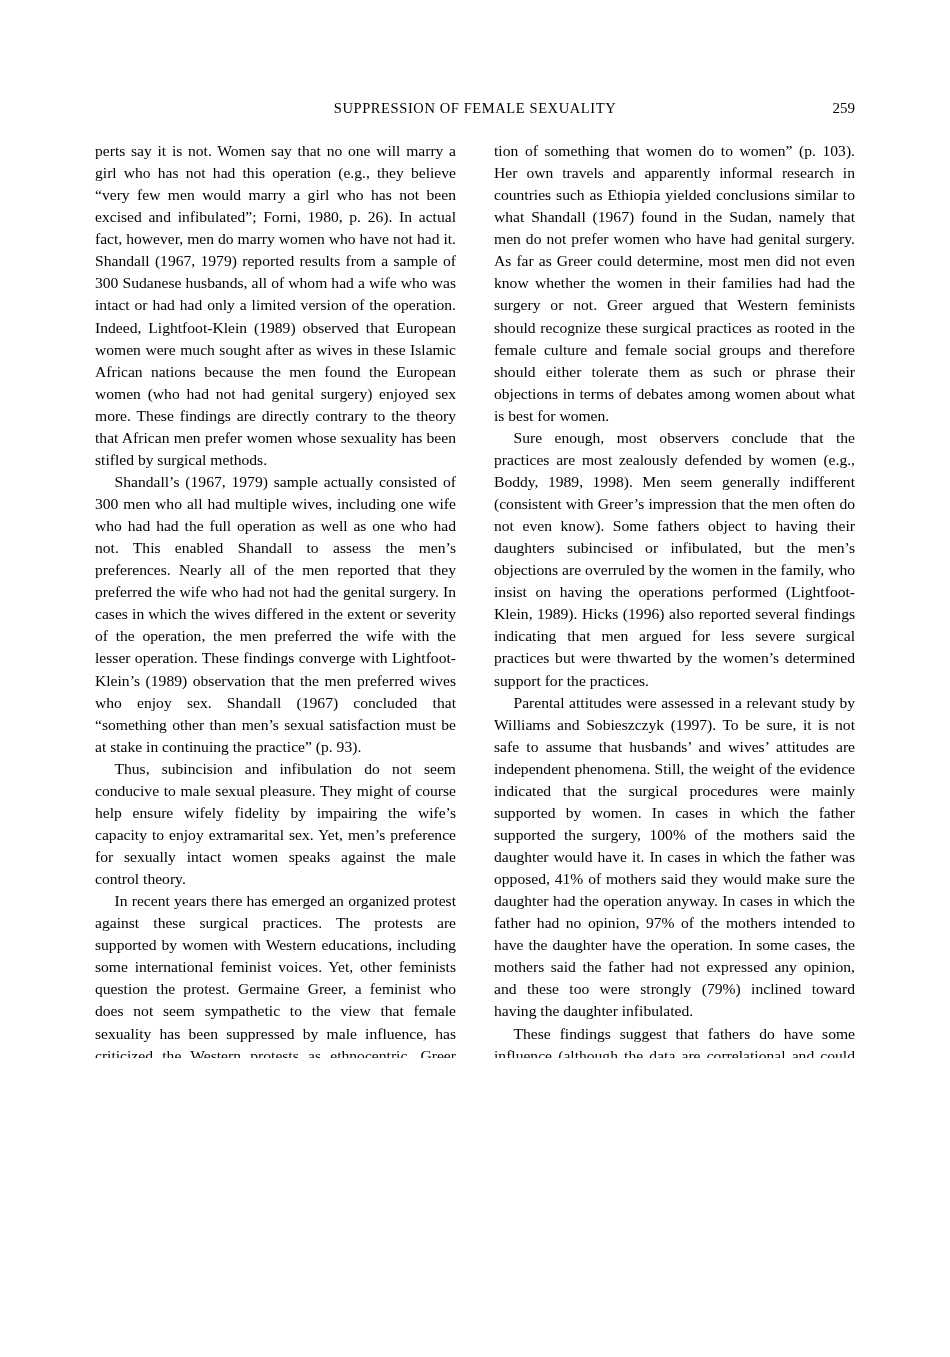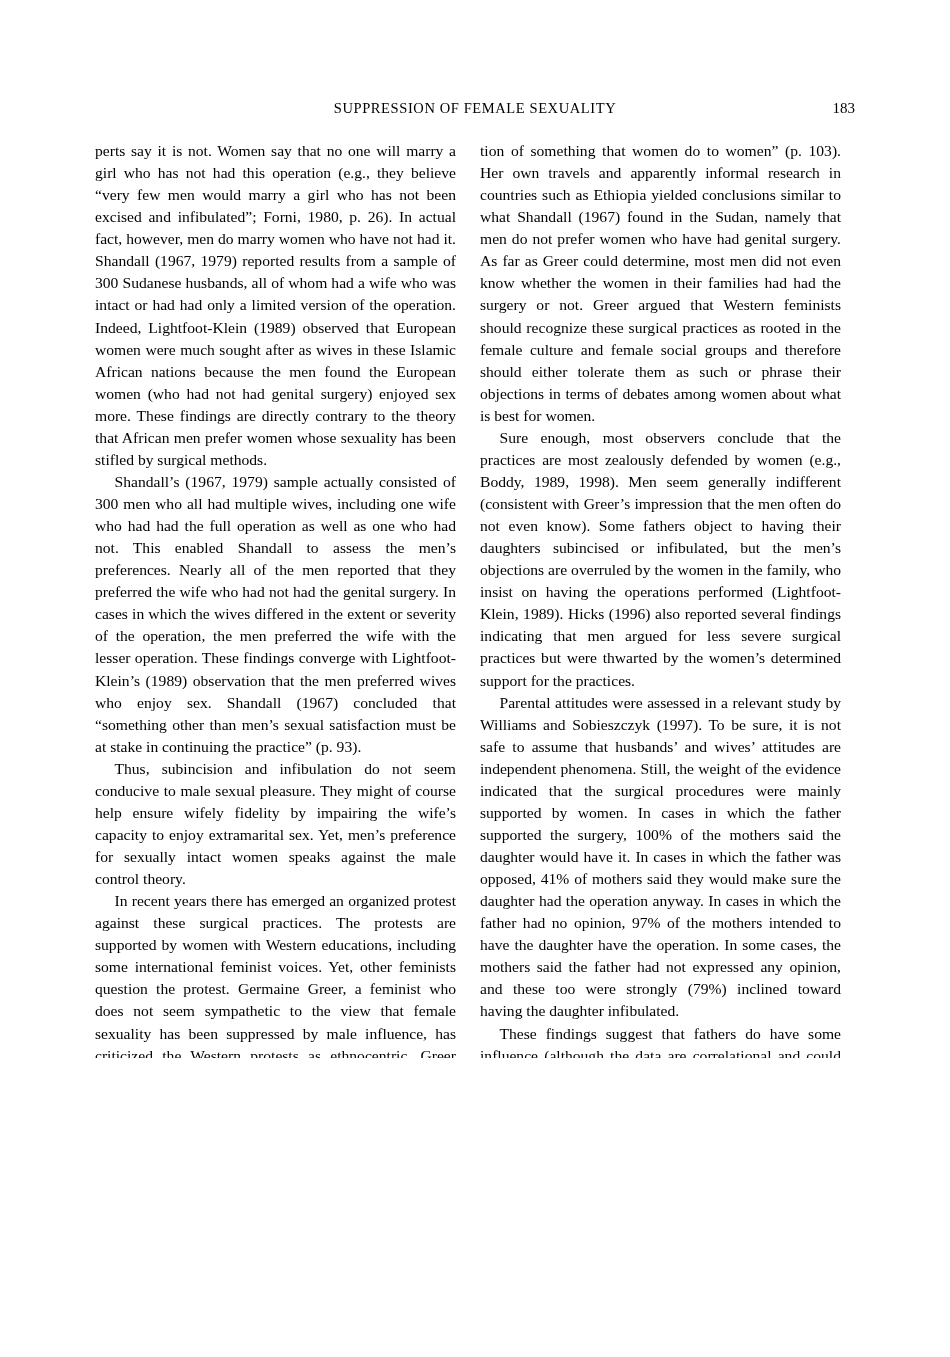--- a/index.html
+++ b/index.html
@@ -40,21 +40,21 @@
     font-size: 15px;
     letter-spacing: 0;
   }
   .columns {
     position: absolute;
     top: 140px;
     left: 95px;
     width: 760px;
     height: 1160px;
     display: flex;
-    gap: 24px;
+    gap: 38px;
   }
   .column {
     width: 361px;
     font-size: 15.6px;
     line-height: 1.415;
     text-align: justify;
     text-justify: inter-word;
     hyphens: manual;
   }
   .column p {
@@ -65,21 +65,21 @@
     text-indent: 0;
   }
 </style>
 </head>
 <body>
 
 <div class="page">
 
   <div class="running-head">
     <span class="rh-title">SUPPRESSION OF FEMALE SEXUALITY</span>
-    <span class="rh-page">183</span>
+    <span class="rh-page">259</span>
   </div>
 
   <div class="columns">
 
     <div class="column">
       <p class="noindent">perts say it is not. Women say that no one will marry a girl who has not had this operation (e.g., they believe “very few men would marry a girl who has not been excised and infibulated”; Forni, 1980, p. 26). In actual fact, however, men do marry women who have not had it. Shandall (1967, 1979) reported results from a sample of 300 Sudanese husbands, all of whom had a wife who was intact or had had only a limited version of the operation. Indeed, Lightfoot-Klein (1989) observed that European women were much sought after as wives in these Islamic African nations because the men found the European women (who had not had genital surgery) enjoyed sex more. These findings are directly contrary to the theory that African men prefer women whose sexuality has been stifled by surgical methods.</p>
       <p>Shandall’s (1967, 1979) sample actually consisted of 300 men who all had multiple wives, including one wife who had had the full operation as well as one who had not. This enabled Shandall to assess the men’s preferences. Nearly all of the men reported that they preferred the wife who had not had the genital surgery. In cases in which the wives differed in the extent or severity of the operation, the men preferred the wife with the lesser operation. These findings converge with Lightfoot-Klein’s (1989) observation that the men preferred wives who enjoy sex. Shandall (1967) concluded that “something other than men’s sexual satisfaction must be at stake in continuing the practice” (p. 93).</p>
       <p>Thus, subincision and infibulation do not seem conducive to male sexual pleasure. They might of course help ensure wifely fidelity by impairing the wife’s capacity to enjoy extramarital sex. Yet, men’s preference for sexually intact women speaks against the male control theory.</p>
       <p>In recent years there has emerged an organized protest against these surgical practices. The protests are supported by women with Western educations, including some international feminist voices. Yet, other feminists question the protest. Germaine Greer, a feminist who does not seem sympathetic to the view that female sexuality has been suppressed by male influence, has criticized the Western protests as ethnocentric. Greer (1999) explicitly rejected the idea that infibulation and subincision are male driven: “This is indeed a curious explana-</p>
     </div>

